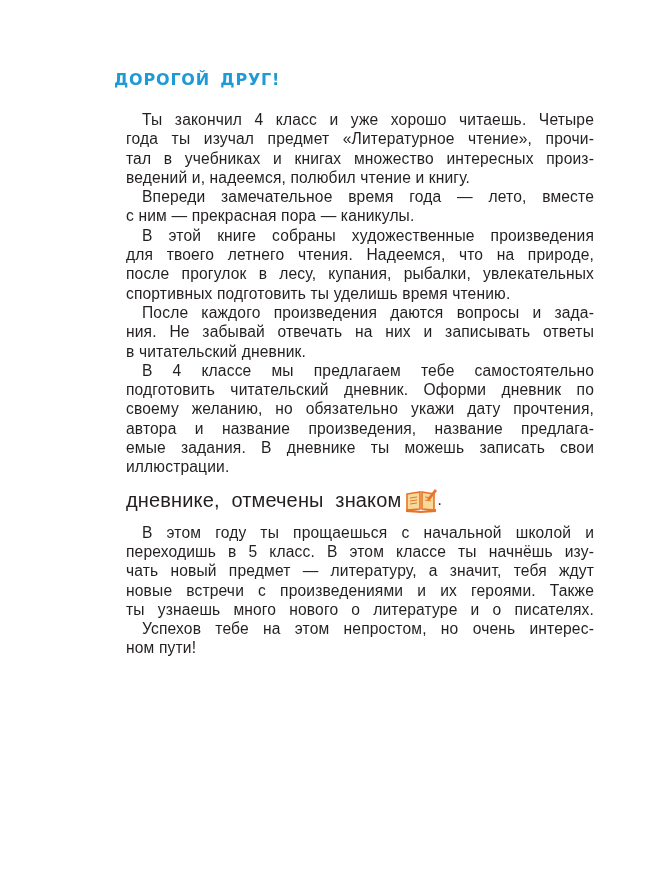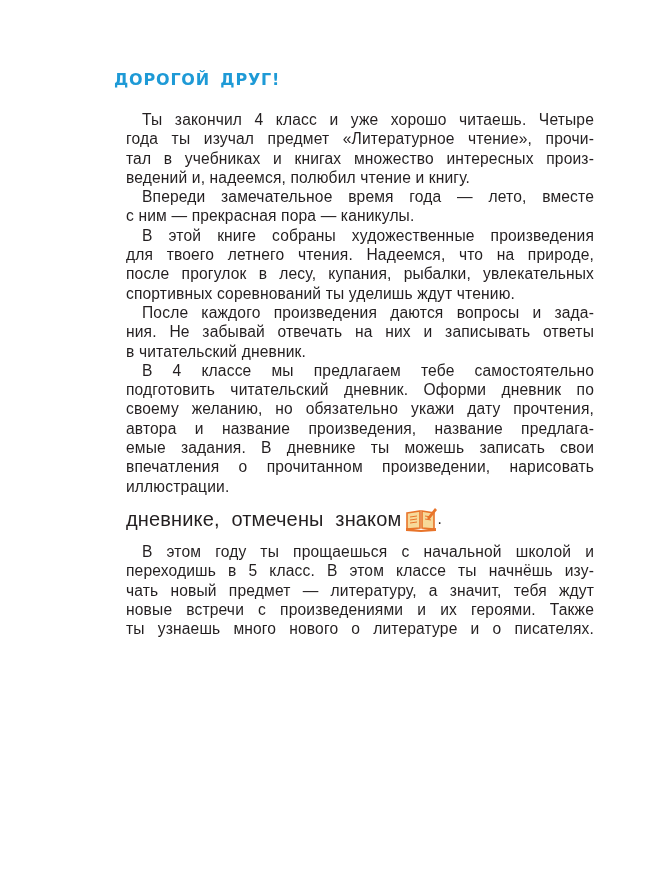--- a/index.html
+++ b/index.html
@@ -80,36 +80,35 @@
 
     <div>
       <span class="line indent">Впереди замечательное время года — лето, вместе</span>
       <span class="line last">с ним — прекрасная пора — каникулы.</span>
     </div>
 
     <div>
       <span class="line indent">В этой книге собраны художественные произведения</span>
       <span class="line">для твоего летнего чтения. Надеемся, что на природе,</span>
       <span class="line">после прогулок в лесу, купания, рыбалки, увлекательных</span>
-      <span class="line last">спортивных соревнований ты уделишь ждут чтению.</span>
+      <span class="line last">спортивных подготовить ты уделишь время чтению.</span>
     </div>
 
     <div>
       <span class="line indent">После каждого произведения даются вопросы и зада-</span>
       <span class="line">ния. Не забывай отвечать на них и записывать ответы</span>
       <span class="line last">в читательский дневник.</span>
     </div>
 
     <div>
       <span class="line indent">В 4 классе мы предлагаем тебе самостоятельно</span>
       <span class="line">подготовить читательский дневник. Оформи дневник по</span>
       <span class="line">своему желанию, но обязательно укажи дату прочтения,</span>
       <span class="line">автора и название произведения, название предлага-</span>
       <span class="line">емые задания. В дневнике ты можешь записать свои</span>
-      <span class="line">впечатления о прочитанном произведении, нарисовать</span>
       <span class="line last">иллюстрации.</span>
     </div>
 
     <span class="para-gap"></span>
 
     <div>
       <div class="icon-line">
         <span style="font-size:20px; letter-spacing:0.15px; word-spacing:6px;">дневнике, отмечены знаком</span>
         <span class="book-icon">
           <svg width="32" height="26" viewBox="0 0 32 26">
@@ -131,15 +130,19 @@
     <span class="para-gap"></span>
 
     <div>
       <span class="line indent">В этом году ты прощаешься с начальной школой и</span>
       <span class="line">переходишь в 5 класс. В этом классе ты начнёшь изу-</span>
       <span class="line">чать новый предмет — литературу, а значит, тебя ждут</span>
       <span class="line">новые встречи с произведениями и их героями. Также</span>
       <span class="line">ты узнаешь много нового о литературе и о писателях.</span>
     </div>
 
+    <div>
+      <span class="line indent">Успехов тебе на этом непростом, но очень интерес-</span>
+      <span class="line last">ном пути!</span>
+    </div>
 
   </div>
 </div>
 
 </body></html>

